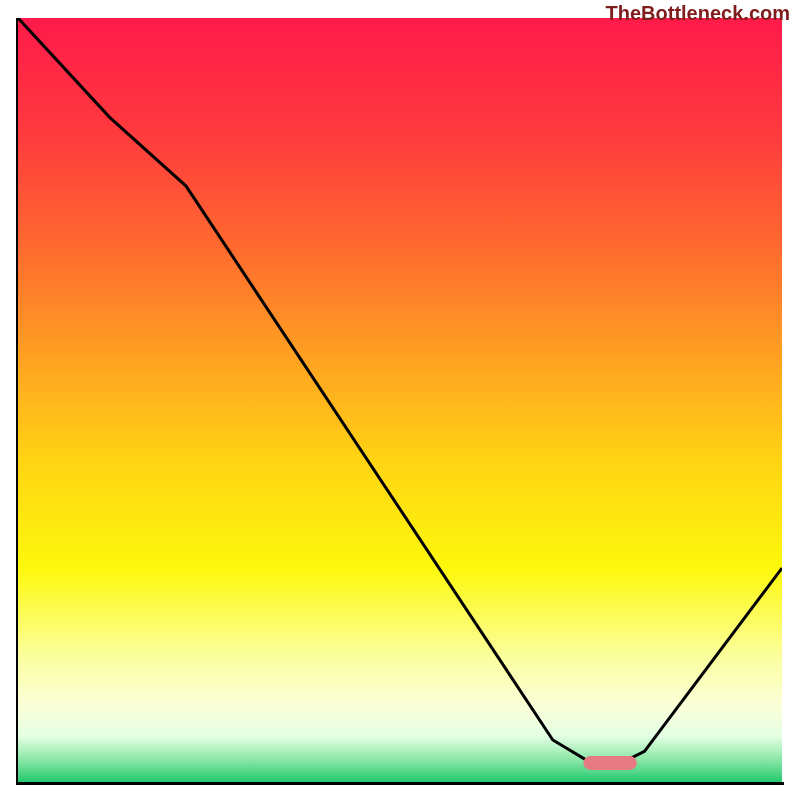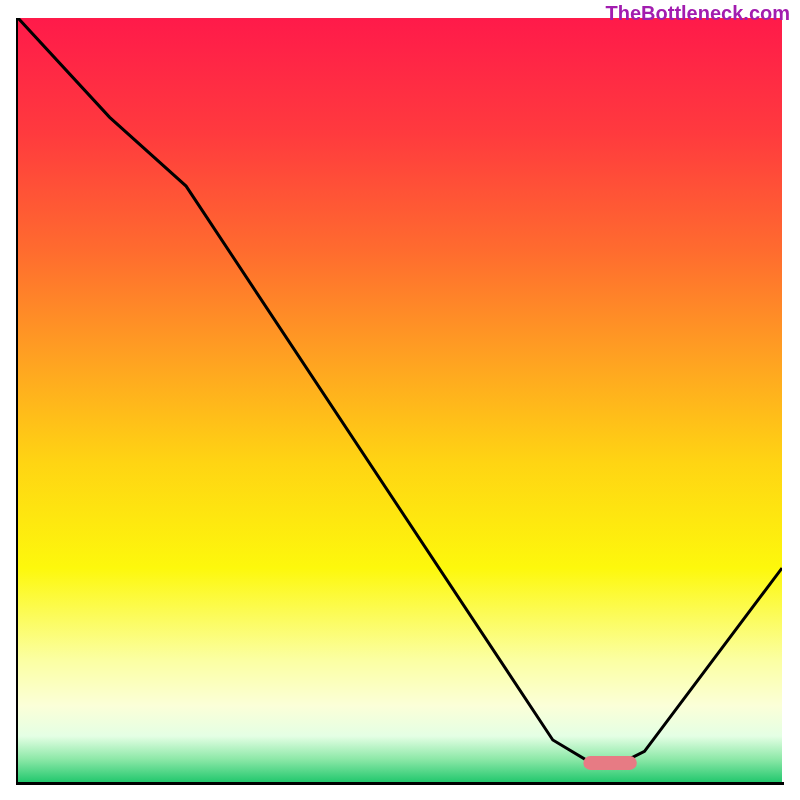--- a/index.html
+++ b/index.html
@@ -10,21 +10,21 @@
     background: #ffffff;
     font-family: Arial, Helvetica, sans-serif;
     position: relative;
   }
   .watermark {
     position: absolute;
     top: 2px;
     right: 10px;
     font-size: 20px;
     font-weight: bold;
-    color: #a21caf;
+    color: #7f1d1d;
     z-index: 10;
   }
   .chart-area {
     position: absolute;
     left: 18px;
     top: 18px;
     width: 764px;
     height: 764px;
   }
   .gradient-bg {

